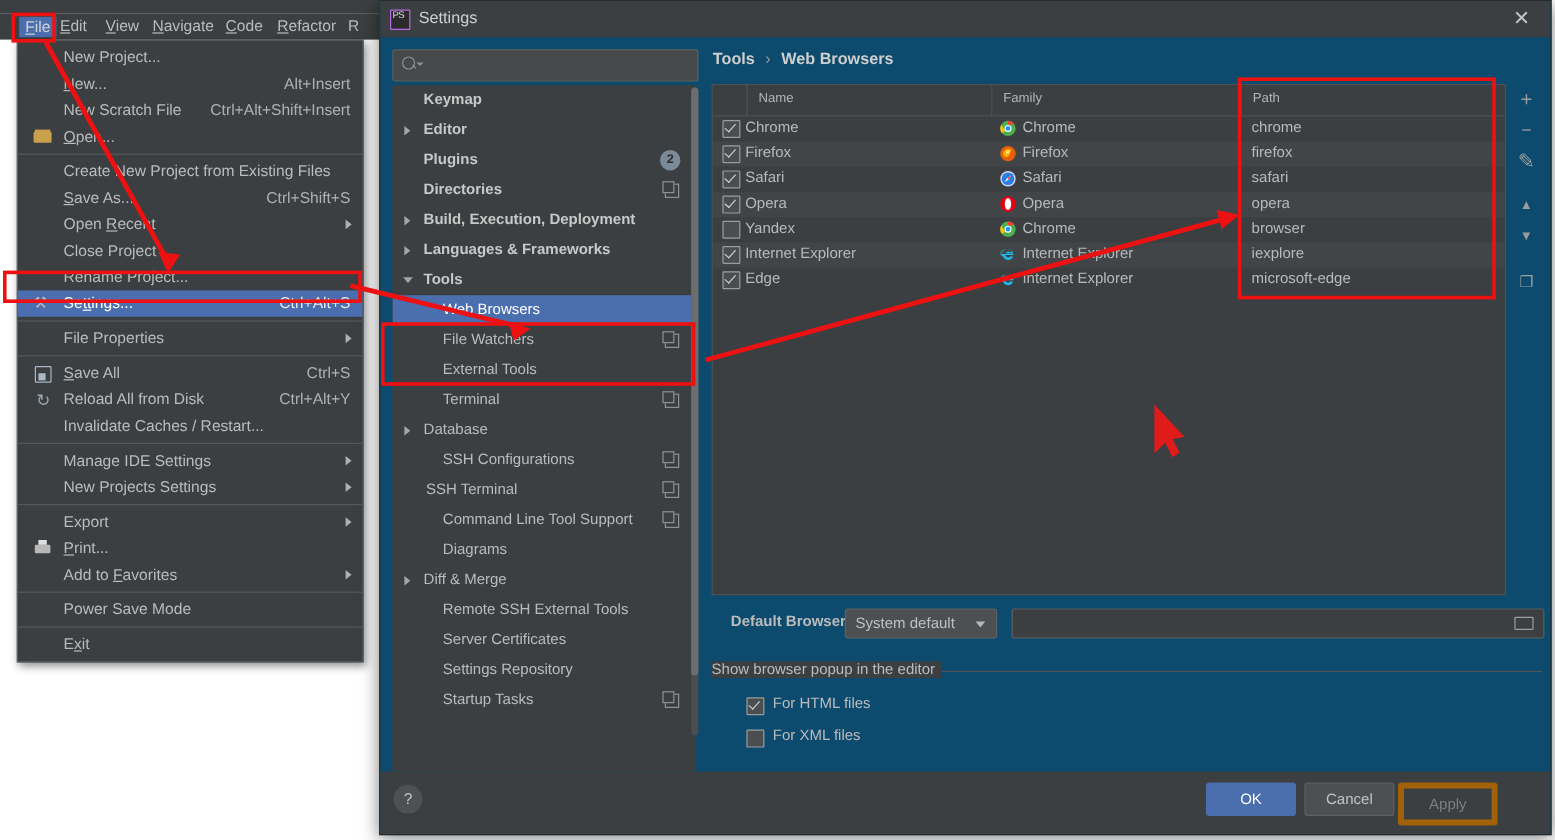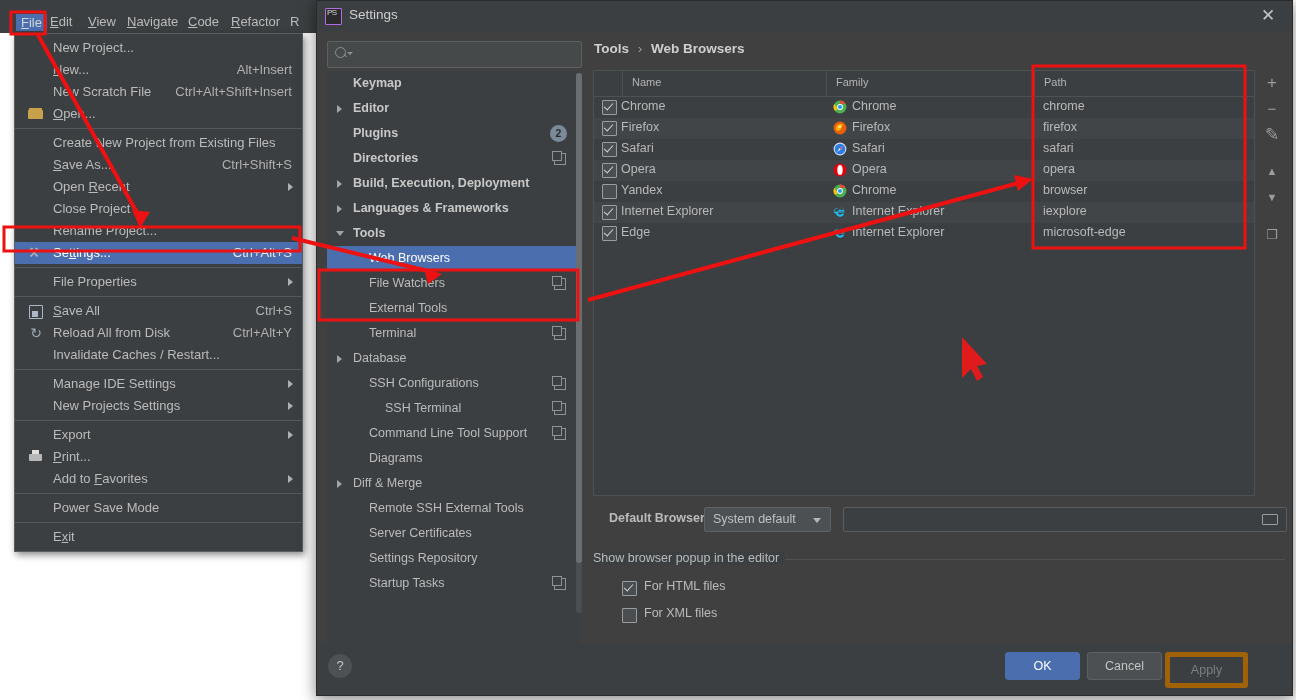--- a/index.html
+++ b/index.html
@@ -70,21 +70,21 @@
     content:"";position:absolute;left:1px;top:5px;width:13px;height:7px;background:#b7b7b7;border-radius:1px;
   }
   .ico-print:after{
     content:"";position:absolute;left:4px;top:1px;width:7px;height:4px;background:#e0e0e0;
   }
   .ico-wrench{color:#b9b9b9;font-size:13px;line-height:16px;}
 
   
   .dialog{
     position:absolute;left:316px;top:0;width:975px;height:694px;
-    background:#404040;border:1px solid #2b2b2b;
+    background:#0c4a6e;border:1px solid #2b2b2b;
     box-shadow:0 3px 14px rgba(0,0,0,.5);
     color:#bbbbbb;font-size:12.5px;
   }
   .dlg-title{
     position:absolute;left:0;top:0;width:100%;height:30px;background:#3c3f41;
   }
   .dlg-title .ps-ico{
     position:absolute;left:8px;top:7px;width:15px;height:15px;background:#2b2b2b;
     border:1px solid #b36ae2;border-radius:1px;
   }
@@ -329,21 +329,21 @@
         </div>
         <div class="tnode">
           <span class="tri"></span>
           <span class="lbl" style="left: 26px;">Database</span>
         </div>
         <div class="tnode">
           <span class="lbl" style="left: 42px;">SSH Configurations</span>
           <span class="copyico"></span>
         </div>
         <div class="tnode">
-          <span class="lbl" style="left: 58px;">SSH Terminal</span>
+          <span class="lbl" style="left: 28px;">SSH Terminal</span>
           <span class="copyico"></span>
         </div>
         <div class="tnode">
           <span class="lbl" style="left: 42px;">Command Line Tool Support</span>
           <span class="copyico"></span>
         </div>
         <div class="tnode">
           <span class="lbl" style="left: 42px;">Diagrams</span>
         </div>
         <div class="tnode">

